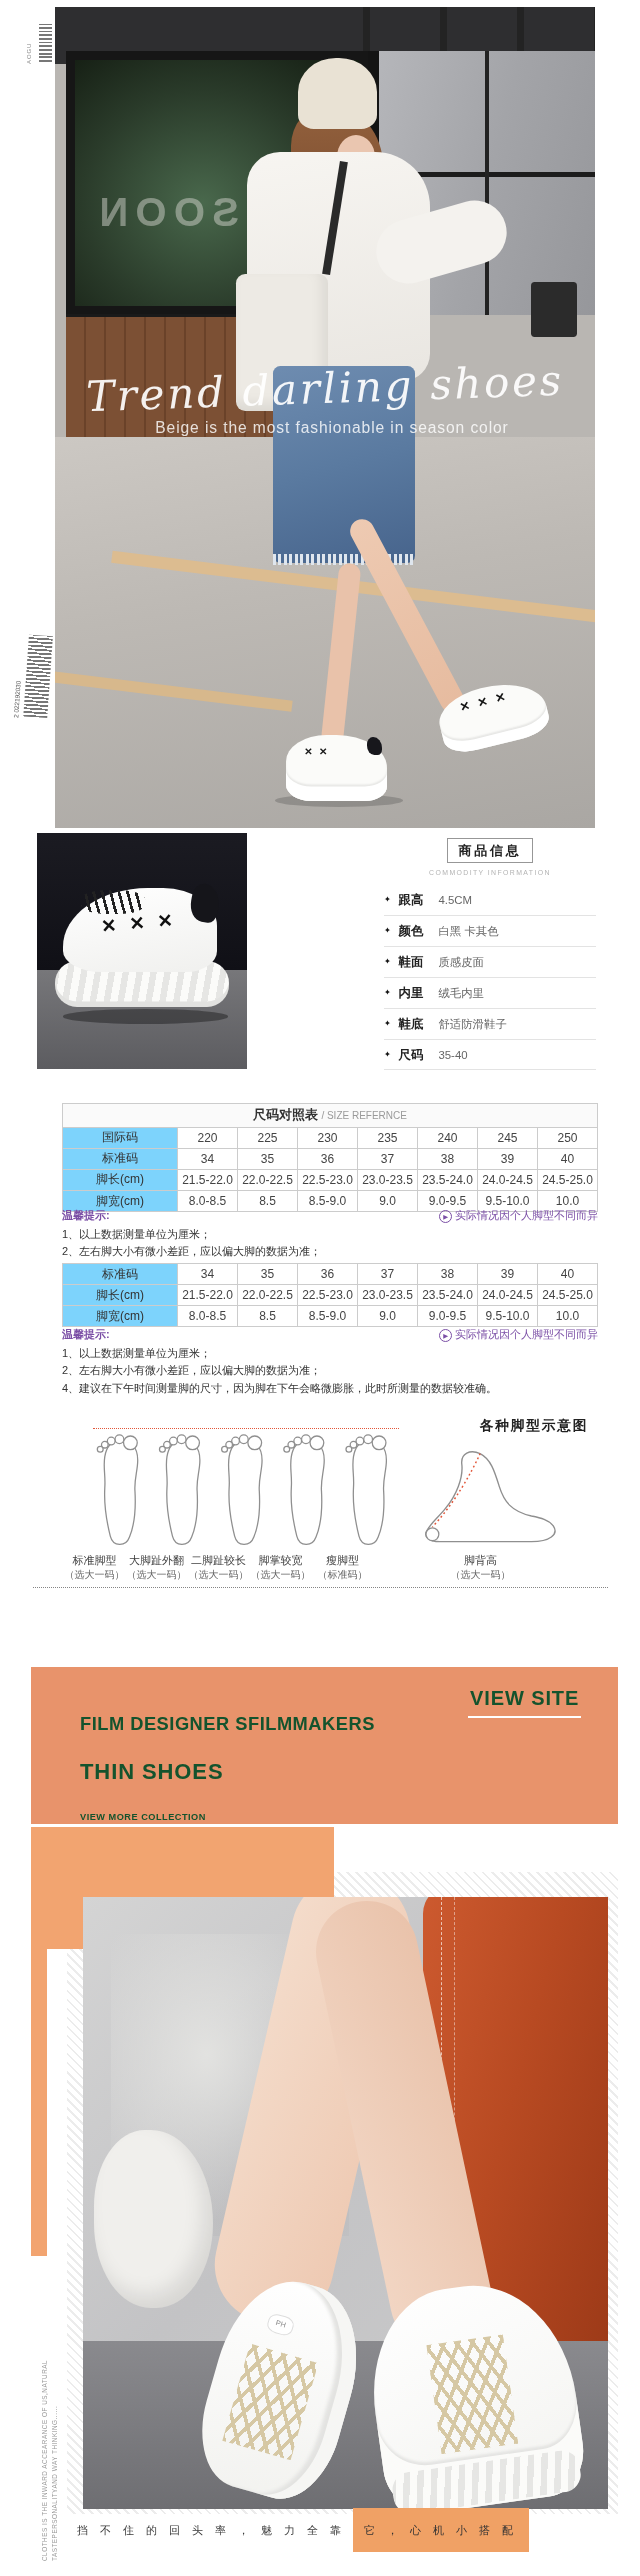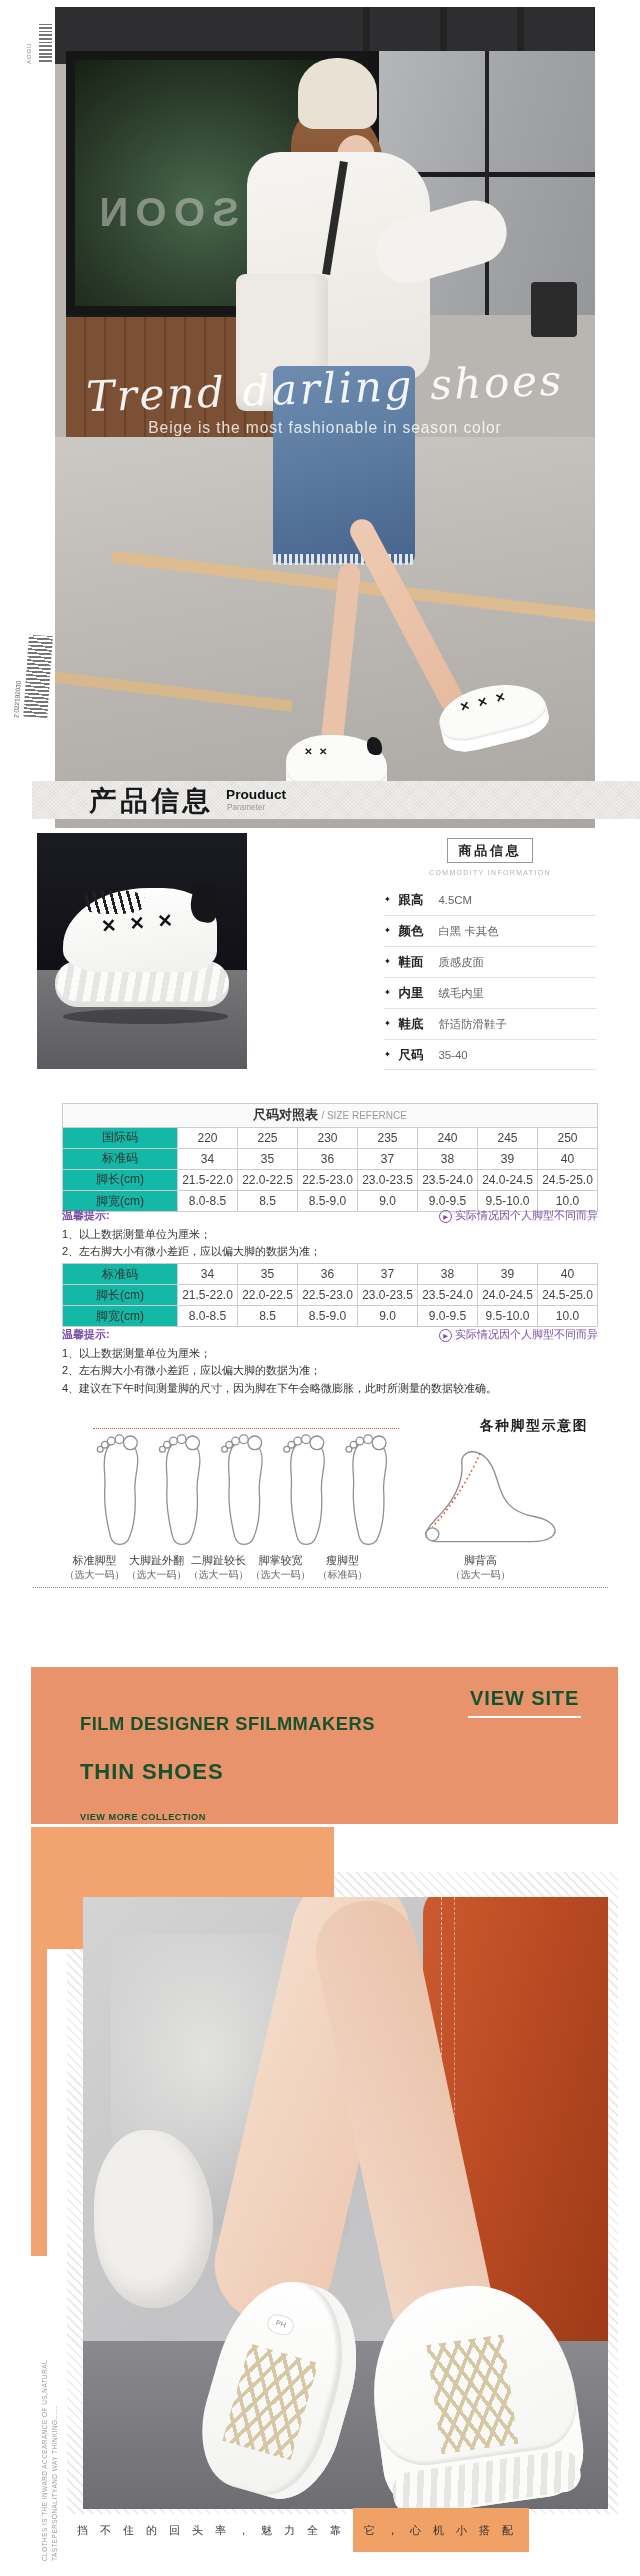--- a/index.html
+++ b/index.html
@@ -5,21 +5,21 @@
   html,body{margin:0;padding:0;background:#fff;}
   .pg{position:relative;width:641px;height:2576px;background:#fff;overflow:hidden;
       font-family:"Liberation Sans",sans-serif;color:#333;}
   .a{position:absolute;}
   
   .hero{left:55px;top:7.3px;width:540px;height:821px;overflow:hidden;background:#b9b6b2;}
   .hero-title{left:55px;top:357px;width:540px;text-align:center;
       font-family:"DejaVu Serif",serif;font-style:italic;font-size:42px;
       color:rgba(255,255,255,.92);letter-spacing:2.7px;transform:rotate(-2deg);}
   .hero-sub{left:55px;top:419px;width:540px;text-align:center;font-size:15.6px;
-      color:rgba(255,255,255,.82);letter-spacing:0.9px;}
+      color:rgba(255,255,255,.82);letter-spacing:0.9px;padding-left:7px;}
   .bc-stripes{background:repeating-linear-gradient(0deg,#777 0 1.8px,transparent 1.8px 3.7px);}
   .vtxt{writing-mode:vertical-rl;transform:rotate(180deg);}
   
   .band{left:32px;top:781px;width:609px;height:38px;background-color:#eeedeb;
       background-image:repeating-linear-gradient(45deg,rgba(0,0,0,.035) 0 0.9px,transparent 0.9px 2.7px),
       repeating-linear-gradient(-45deg,rgba(0,0,0,.035) 0 0.9px,transparent 0.9px 2.7px);}
   .band-cn{left:57px;top:1.8px;font-size:27.5px;font-weight:bold;color:#1a1a1a;letter-spacing:3.7px;}
   .band-en{left:194px;top:6.4px;font-size:13.7px;font-weight:bold;color:#111;}
   .band-en2{left:195px;top:22px;font-size:8.2px;color:#999;}
   
@@ -28,21 +28,21 @@
       letter-spacing:2.7px;color:#222;background:#fff;}
   .pisub{font-size:6.9px;color:#b3b3b3;letter-spacing:1.4px;text-align:center;margin-top:5.5px;}
   .pirow{position:relative;padding:6.4px 0 5.5px 14.6px;border-bottom:0.9px solid #e3e3e3;}
   .pirow .bl{position:absolute;left:0;top:9.2px;font-size:8.2px;color:#111;}
   .pirow .lb{font-size:12.4px;font-weight:bold;color:#222;margin-right:11px;}
   .pirow .vl{font-size:11.4px;color:#666;}
   
   .sizetable{position:absolute;left:62px;width:536px;border-collapse:collapse;
       table-layout:fixed;font-size:12px;color:#444;background:#fff;}
   .sizetable td{border:0.9px solid #ccc;text-align:center;height:18.3px;padding:0.9px 0;}
-  .sizetable td.lab{background:#14b8a6;color:#333;}
+  .sizetable td.lab{background:#7dd3fc;color:#333;}
   .sizetable td.hed{background:#fafafa;height:21px;margin-left:41px;}
   .th-cn{font-size:13px;font-weight:bold;color:#333;}
   .th-en{font-size:10px;color:#9a9a9a;}
   .tips{left:62px;width:536px;font-size:11px;}
   .tips .t{color:#7B4FA6;font-weight:bold;}
   .tips .r{float:right;color:#7B4FA6;}
   .pic{display:inline-block;width:11px;height:11px;border:0.9px solid #7B4FA6;border-radius:50%;
       font-size:6.4px;line-height:11px;text-align:center;margin-right:2.7px;}
   .notes{left:62px;width:555px;font-size:11px;color:#333;line-height:17.4px;}
   
@@ -119,25 +119,20 @@
   <div class="a" style="left:26px;top:24px;">
     <span class="vtxt" style="position:absolute;left:0;top:1.8px;height:38px;font-size:6px;color:#888;letter-spacing:0.9px;">AOGU</span>
     <span class="a bc-stripes" style="left:13px;top:0;width:13px;height:38px;"></span>
   </div>
 
   <div class="a" style="left:20px;top:634px;transform:rotate(4deg);">
     <span class="vtxt" style="position:absolute;left:-1.8px;top:0;height:84px;font-size:6.4px;color:#555;">2 022192030</span>
     <span class="a bc-stripes" style="left:9.2px;top:0;width:24px;height:82px;"></span>
   </div>
 
-  <div class="a band">
-    <div class="a band-cn">产品信息</div>
-    <div class="a band-en">Prouduct</div>
-    <div class="a band-en2">Parameter</div>
-  </div>
 
   <div class="a pphoto">
     <div class="a" style="left:0;top:0;width:210px;height:137px;background:linear-gradient(#1b1b22,#101016);"></div>
     <div class="a" style="left:0;top:137px;width:210px;height:99px;background:linear-gradient(#77777a,#5c5c60);"></div>
     <div class="a" style="left:26px;top:176px;width:165px;height:14.6px;background:rgba(0,0,0,.35);border-radius:50%;"></div>
     <div class="a solepat" style="left:18.3px;top:128px;width:174px;height:46px;border-radius:22px;box-shadow:inset 0 -5.5px 0 #e2e2e0;"></div>
     <div class="a" style="left:26px;top:55px;width:154px;height:84px;background:linear-gradient(170deg,#ffffff,#f0f0ee);border-radius:55% 35% 20% 25% / 70% 45% 25% 25%;"></div>
     <div class="a" style="left:154px;top:51px;width:27.5px;height:38px;background:#15151a;border-radius:40% 60% 30% 50%;transform:rotate(10deg);"></div>
     <div class="a" style="left:44px;top:57px;width:64px;height:24px;background:repeating-linear-gradient(75deg,#222 0 2.7px,transparent 2.7px 8.2px);border-radius:40%;"></div>
     <div class="a" style="left:64px;top:79px;font-size:18.3px;font-weight:bold;color:#101010;letter-spacing:13px;transform:rotate(-5deg);">✕✕✕</div>

